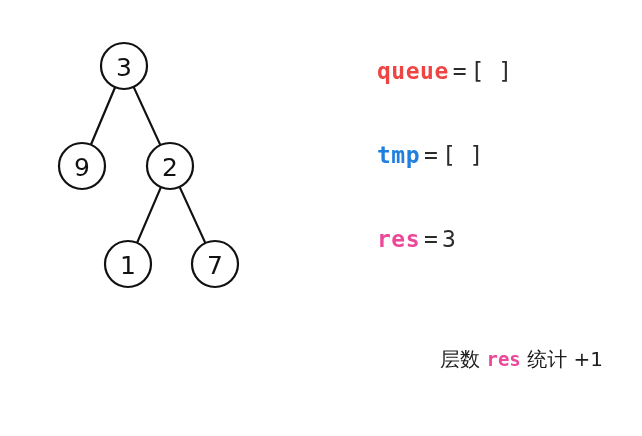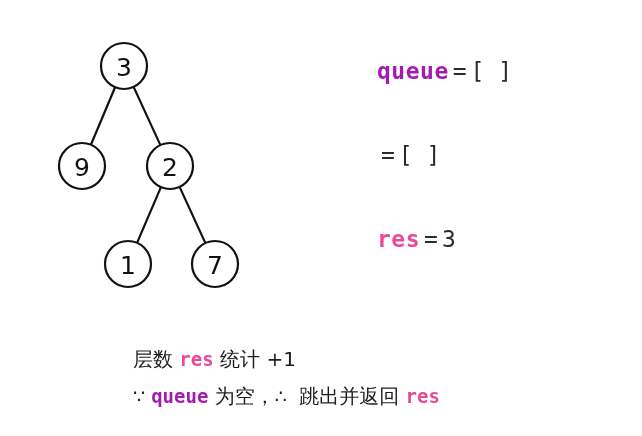--- a/index.html
+++ b/index.html
@@ -68,30 +68,31 @@
   .var-eq {
     color: #2b2b2b;
     font-weight: normal;
     padding: 0 4px;
   }
   .var-val {
     color: #2b2b2b;
     font-weight: normal;
     font-family: "DejaVu Sans Mono", monospace;
   }
-  .c-queue { color: #a21caf; }
+  .c-queue { color: #ef4444; }
   .c-tmp   { color: #1f7fe0; }
   .c-res   { color: #ec4899; }
 
   
   #caption {
     position: absolute;
     left: 133px;
     top: 341px;
     width: 470px;
+    text-align: right;
   }
   .cap-line {
     font-family: "DejaVu Sans", sans-serif;
     font-size: 20px;
     line-height: 37px;
     color: #1c1c1c;
     white-space: pre;
   }
   .cap-mono {
     font-family: "DejaVu Sans Mono", monospace;
@@ -142,33 +143,33 @@
 
   <div id="vars">
 
     <div class="var-row">
       <span class="var-name c-queue">queue</span>
       <span class="var-eq">=</span>
       <span class="var-val">[ ]</span>
     </div>
 
     <div class="var-row">
+      <span class="var-name c-tmp">tmp</span>
       <span class="var-eq">=</span>
       <span class="var-val">[ ]</span>
     </div>
 
     <div class="var-row">
       <span class="var-name c-res">res</span>
       <span class="var-eq">=</span>
       <span class="var-val">3</span>
     </div>
 
   </div>
 
   <div id="caption">
 
     <div class="cap-line"><span>层数 </span><span class="cap-mono c-res">res</span><span> 统计 +1</span></div>
 
-    <div class="cap-line"><span class="cap-sym">∵ </span><span class="cap-mono c-queue">queue</span><span> 为空，</span><span class="cap-sym">∴ </span><span> 跳出并返回 </span><span class="cap-mono c-res">res</span></div>
 
   </div>
 
 </div>
 
 </body></html>

